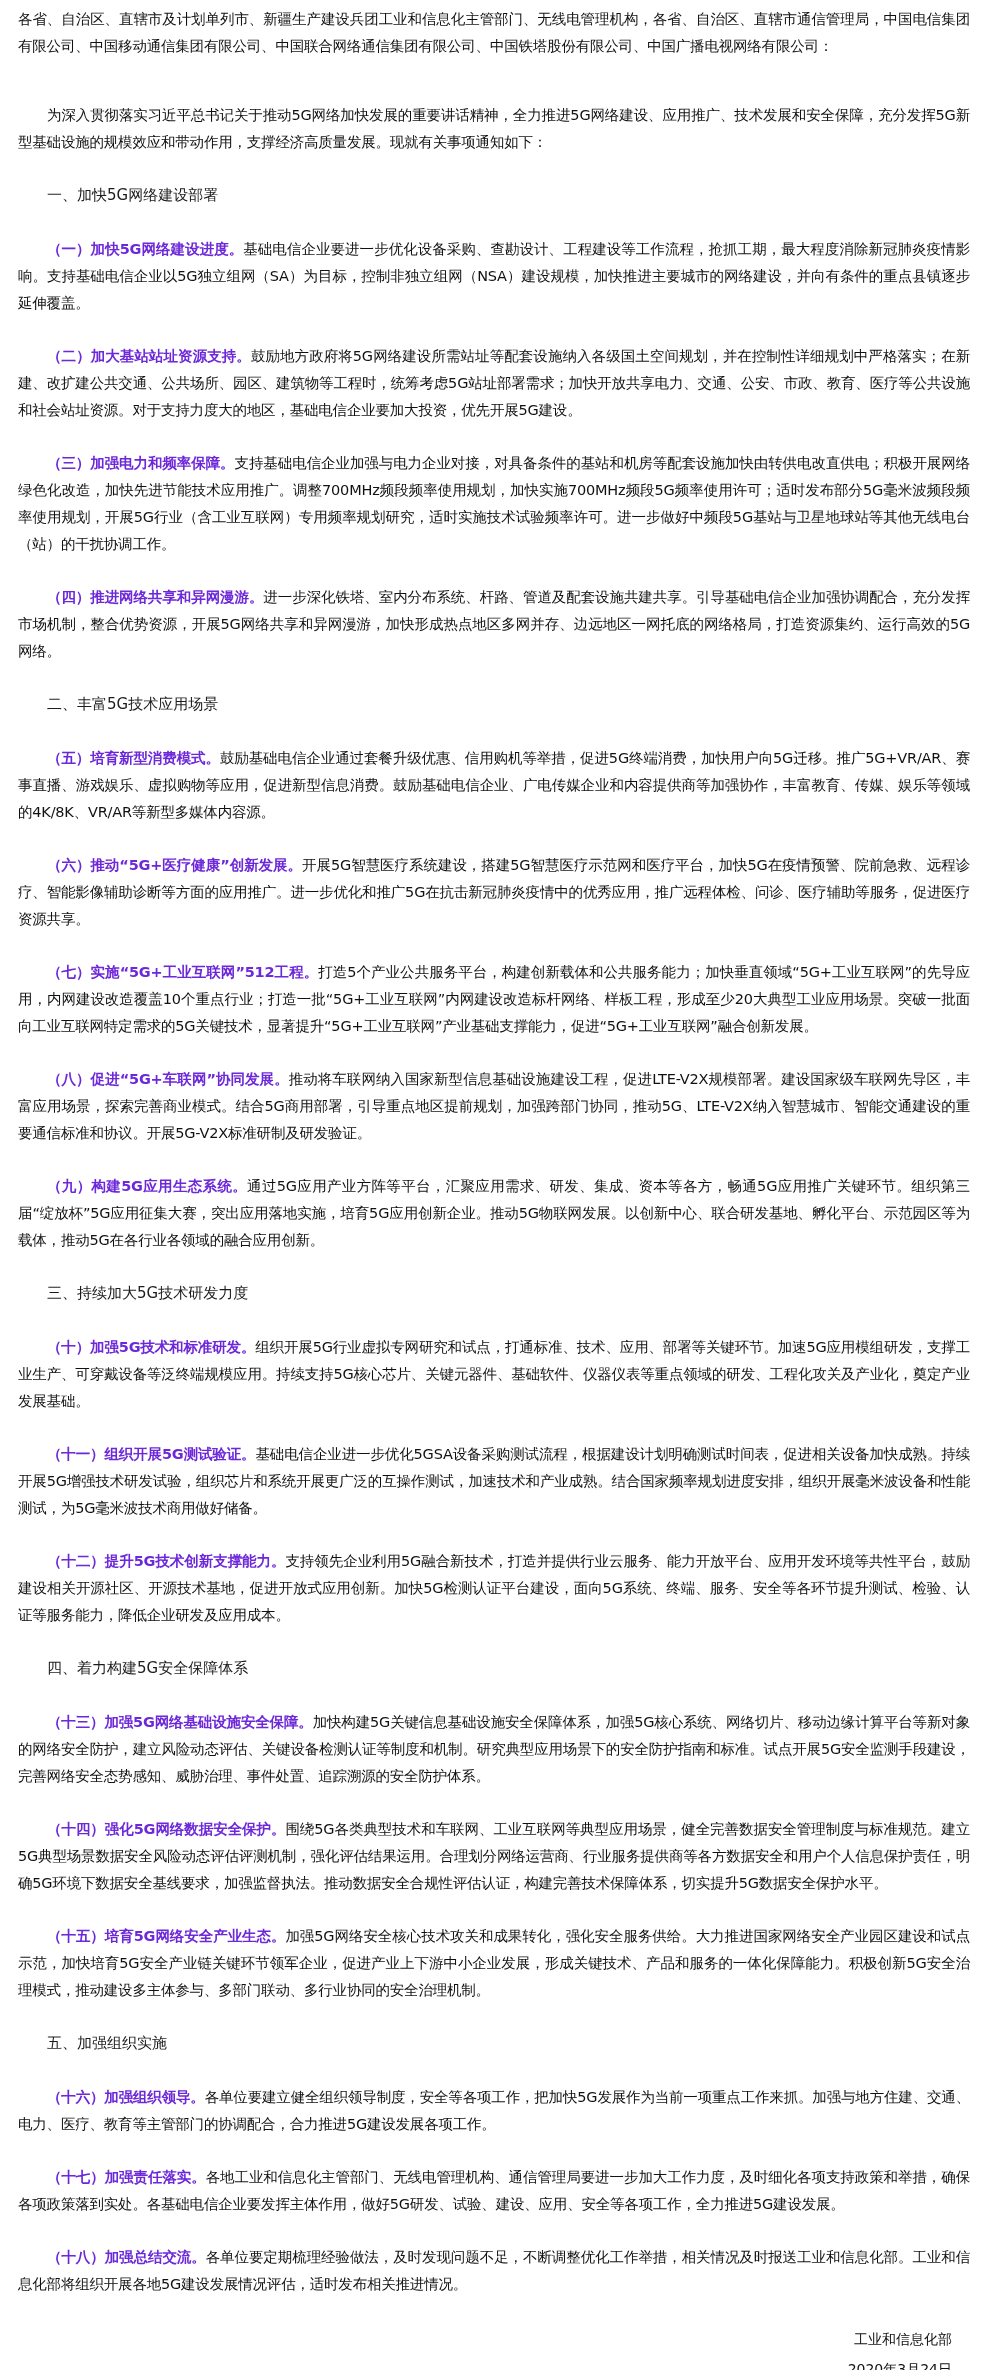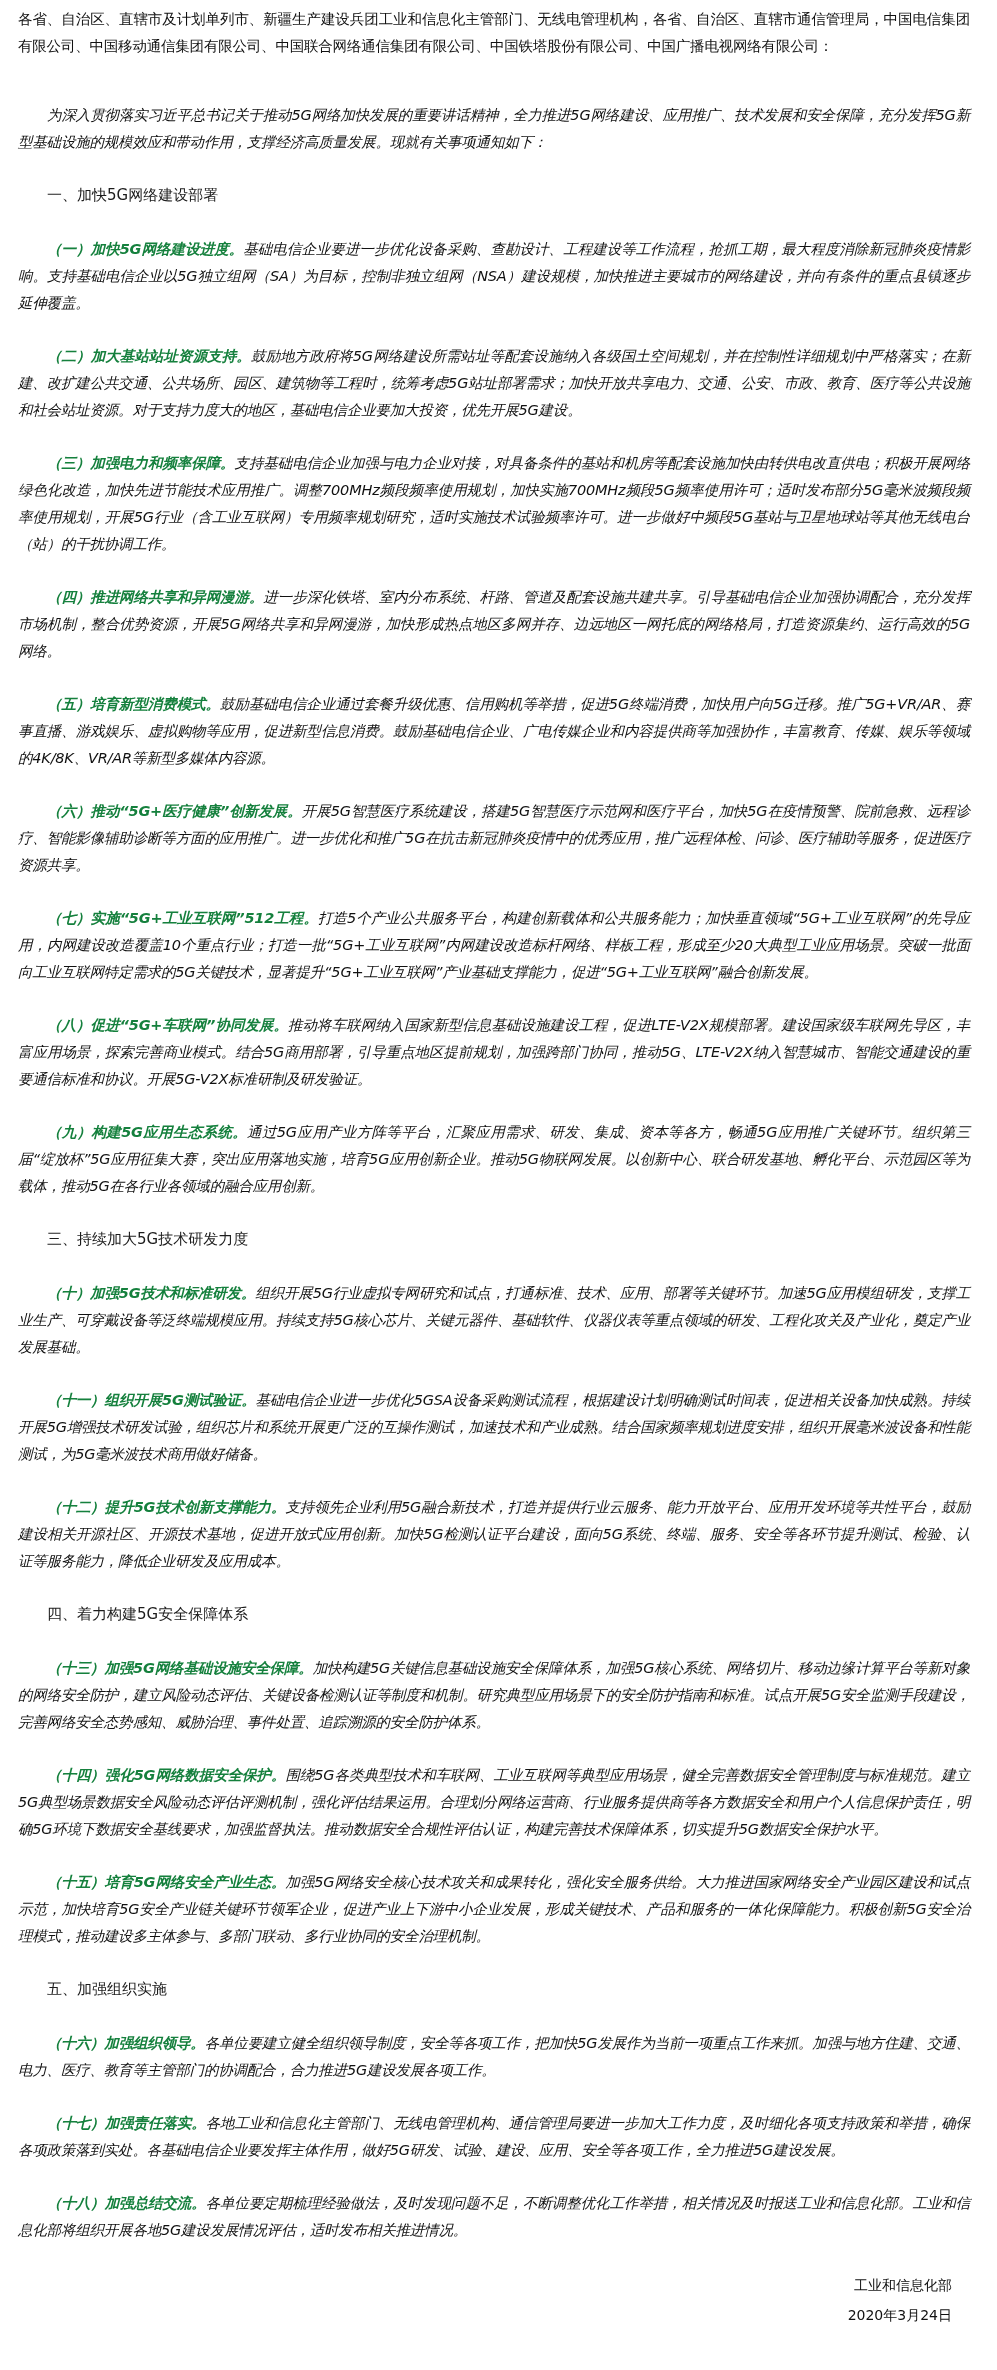--- a/index.html
+++ b/index.html
@@ -14,32 +14,32 @@
     width: 997px;
   }
   .doc p {
     margin: 0 0 26px 0;
     font-size: 14.5px;
     line-height: 27px;
     letter-spacing: -0.2px;
     text-align: justify;
   }
   .doc p.addressee { margin-bottom: 42px; }
-  .doc p.indent { text-indent: 29px; font-style: italic; }
+  .doc p.indent { text-indent: 29px; }
   .doc h2.section {
     margin: 0 0 27px 0;
     padding-left: 29px;
     font-size: 15px;
     line-height: 27px;
     font-weight: normal;
     color: #1c1c1c;
   }
   .doc .lead {
     font-weight: bold;
-    color: #15803d;
+    color: #6d28d9;
   }
   .signature {
     text-align: right;
     font-size: 14px;
     line-height: 30px;
     padding-right: 18px;
     margin-top: 8px;
   }
   .signature div { margin: 0; }
 </style>
@@ -49,20 +49,21 @@
 <div class="doc">
   <p class="addressee">各省、自治区、直辖市及计划单列市、新疆生产建设兵团工业和信息化主管部门、无线电管理机构，各省、自治区、直辖市通信管理局，中国电信集团有限公司、中国移动通信集团有限公司、中国联合网络通信集团有限公司、中国铁塔股份有限公司、中国广播电视网络有限公司：</p>
   <p class="indent">为深入贯彻落实习近平总书记关于推动5G网络加快发展的重要讲话精神，全力推进5G网络建设、应用推广、技术发展和安全保障，充分发挥5G新型基础设施的规模效应和带动作用，支撑经济高质量发展。现就有关事项通知如下：</p>
 
   <h2 class="section">一、加快5G网络建设部署</h2>
   <p class="indent"><span class="lead">（一）加快5G网络建设进度。</span><span>基础电信企业要进一步优化设备采购、查勘设计、工程建设等工作流程，抢抓工期，最大程度消除新冠肺炎疫情影响。支持基础电信企业以5G独立组网（SA）为目标，控制非独立组网（NSA）建设规模，加快推进主要城市的网络建设，并向有条件的重点县镇逐步延伸覆盖。</span></p>
   <p class="indent"><span class="lead">（二）加大基站站址资源支持。</span><span>鼓励地方政府将5G网络建设所需站址等配套设施纳入各级国土空间规划，并在控制性详细规划中严格落实；在新建、改扩建公共交通、公共场所、园区、建筑物等工程时，统筹考虑5G站址部署需求；加快开放共享电力、交通、公安、市政、教育、医疗等公共设施和社会站址资源。对于支持力度大的地区，基础电信企业要加大投资，优先开展5G建设。</span></p>
   <p class="indent"><span class="lead">（三）加强电力和频率保障。</span><span>支持基础电信企业加强与电力企业对接，对具备条件的基站和机房等配套设施加快由转供电改直供电；积极开展网络绿色化改造，加快先进节能技术应用推广。调整700MHz频段频率使用规划，加快实施700MHz频段5G频率使用许可；适时发布部分5G毫米波频段频率使用规划，开展5G行业（含工业互联网）专用频率规划研究，适时实施技术试验频率许可。进一步做好中频段5G基站与卫星地球站等其他无线电台（站）的干扰协调工作。</span></p>
   <p class="indent"><span class="lead">（四）推进网络共享和异网漫游。</span><span>进一步深化铁塔、室内分布系统、杆路、管道及配套设施共建共享。引导基础电信企业加强协调配合，充分发挥市场机制，整合优势资源，开展5G网络共享和异网漫游，加快形成热点地区多网并存、边远地区一网托底的网络格局，打造资源集约、运行高效的5G网络。</span></p>
 
+  <h2 class="section">二、丰富5G技术应用场景</h2>
   <p class="indent"><span class="lead">（五）培育新型消费模式。</span><span>鼓励基础电信企业通过套餐升级优惠、信用购机等举措，促进5G终端消费，加快用户向5G迁移。推广5G+VR/AR、赛事直播、游戏娱乐、虚拟购物等应用，促进新型信息消费。鼓励基础电信企业、广电传媒企业和内容提供商等加强协作，丰富教育、传媒、娱乐等领域的4K/8K、VR/AR等新型多媒体内容源。</span></p>
   <p class="indent"><span class="lead">（六）推动“5G+医疗健康”创新发展。</span><span>开展5G智慧医疗系统建设，搭建5G智慧医疗示范网和医疗平台，加快5G在疫情预警、院前急救、远程诊疗、智能影像辅助诊断等方面的应用推广。进一步优化和推广5G在抗击新冠肺炎疫情中的优秀应用，推广远程体检、问诊、医疗辅助等服务，促进医疗资源共享。</span></p>
   <p class="indent"><span class="lead">（七）实施“5G+工业互联网”512工程。</span><span>打造5个产业公共服务平台，构建创新载体和公共服务能力；加快垂直领域“5G+工业互联网”的先导应用，内网建设改造覆盖10个重点行业；打造一批“5G+工业互联网”内网建设改造标杆网络、样板工程，形成至少20大典型工业应用场景。突破一批面向工业互联网特定需求的5G关键技术，显著提升“5G+工业互联网”产业基础支撑能力，促进“5G+工业互联网”融合创新发展。</span></p>
   <p class="indent"><span class="lead">（八）促进“5G+车联网”协同发展。</span><span>推动将车联网纳入国家新型信息基础设施建设工程，促进LTE-V2X规模部署。建设国家级车联网先导区，丰富应用场景，探索完善商业模式。结合5G商用部署，引导重点地区提前规划，加强跨部门协同，推动5G、LTE-V2X纳入智慧城市、智能交通建设的重要通信标准和协议。开展5G-V2X标准研制及研发验证。</span></p>
   <p class="indent"><span class="lead">（九）构建5G应用生态系统。</span><span>通过5G应用产业方阵等平台，汇聚应用需求、研发、集成、资本等各方，畅通5G应用推广关键环节。组织第三届“绽放杯”5G应用征集大赛，突出应用落地实施，培育5G应用创新企业。推动5G物联网发展。以创新中心、联合研发基地、孵化平台、示范园区等为载体，推动5G在各行业各领域的融合应用创新。</span></p>
 
   <h2 class="section">三、持续加大5G技术研发力度</h2>
   <p class="indent"><span class="lead">（十）加强5G技术和标准研发。</span><span>组织开展5G行业虚拟专网研究和试点，打通标准、技术、应用、部署等关键环节。加速5G应用模组研发，支撑工业生产、可穿戴设备等泛终端规模应用。持续支持5G核心芯片、关键元器件、基础软件、仪器仪表等重点领域的研发、工程化攻关及产业化，奠定产业发展基础。</span></p>
   <p class="indent"><span class="lead">（十一）组织开展5G测试验证。</span><span>基础电信企业进一步优化5GSA设备采购测试流程，根据建设计划明确测试时间表，促进相关设备加快成熟。持续开展5G增强技术研发试验，组织芯片和系统开展更广泛的互操作测试，加速技术和产业成熟。结合国家频率规划进度安排，组织开展毫米波设备和性能测试，为5G毫米波技术商用做好储备。</span></p>
   <p class="indent"><span class="lead">（十二）提升5G技术创新支撑能力。</span><span>支持领先企业利用5G融合新技术，打造并提供行业云服务、能力开放平台、应用开发环境等共性平台，鼓励建设相关开源社区、开源技术基地，促进开放式应用创新。加快5G检测认证平台建设，面向5G系统、终端、服务、安全等各环节提升测试、检验、认证等服务能力，降低企业研发及应用成本。</span></p>

